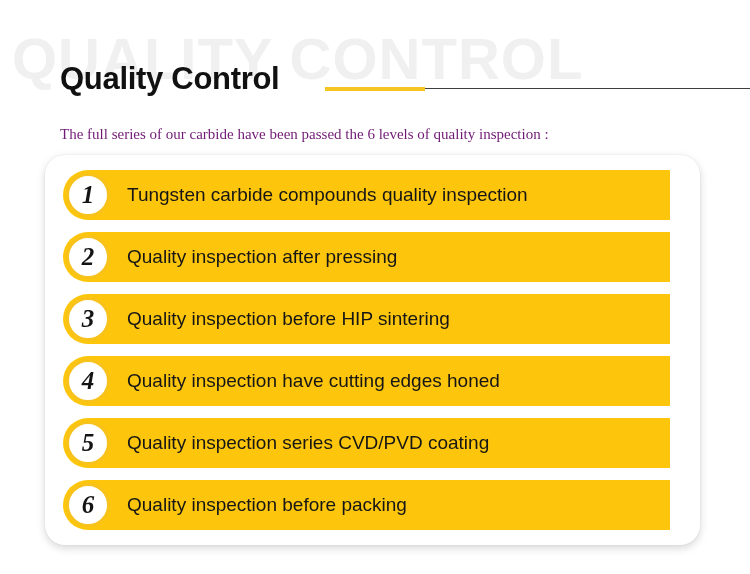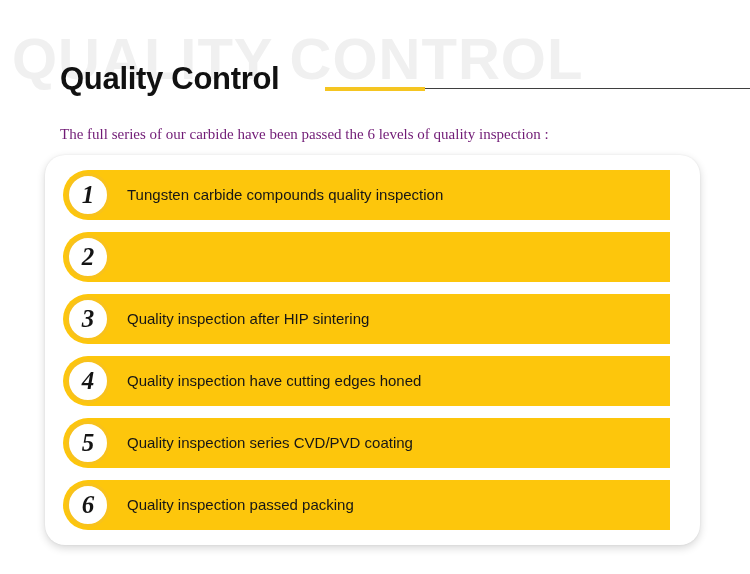--- a/index.html
+++ b/index.html
@@ -148,21 +148,21 @@
   }
 
   .step-label {
     position: absolute;
     left: 82px;
     top: 0;
     height: 50px;
     display: flex;
     align-items: center;
     font-family: "Liberation Sans", sans-serif;
-    font-size: 15px;
+    font-size: 19px;
     line-height: 22px;
     color: #161616;
     white-space: nowrap;
   }
 </style>
 </head>
 <body>
 
 <div class="header">
 
@@ -187,28 +187,29 @@
         <span class="step-num">1</span>
       </div>
       <div class="step-label">Tungsten carbide compounds quality inspection</div>
     </div>
 
     <div class="step-row">
       <div class="step-bar"></div>
       <div class="step-badge">
         <span class="step-num">2</span>
       </div>
+      <div class="step-label">Quality inspection after pressing</div>
     </div>
 
     <div class="step-row">
       <div class="step-bar"></div>
       <div class="step-badge">
         <span class="step-num">3</span>
       </div>
-      <div class="step-label">Quality inspection after HIP sintering</div>
+      <div class="step-label">Quality inspection before HIP sintering</div>
     </div>
 
     <div class="step-row">
       <div class="step-bar"></div>
       <div class="step-badge">
         <span class="step-num">4</span>
       </div>
       <div class="step-label">Quality inspection have cutting edges honed</div>
     </div>
 
@@ -218,17 +219,17 @@
         <span class="step-num">5</span>
       </div>
       <div class="step-label">Quality inspection series CVD/PVD coating</div>
     </div>
 
     <div class="step-row">
       <div class="step-bar"></div>
       <div class="step-badge">
         <span class="step-num">6</span>
       </div>
-      <div class="step-label">Quality inspection passed packing</div>
+      <div class="step-label">Quality inspection before packing</div>
     </div>
 
   </div>
 </div>
 
 </body></html>

